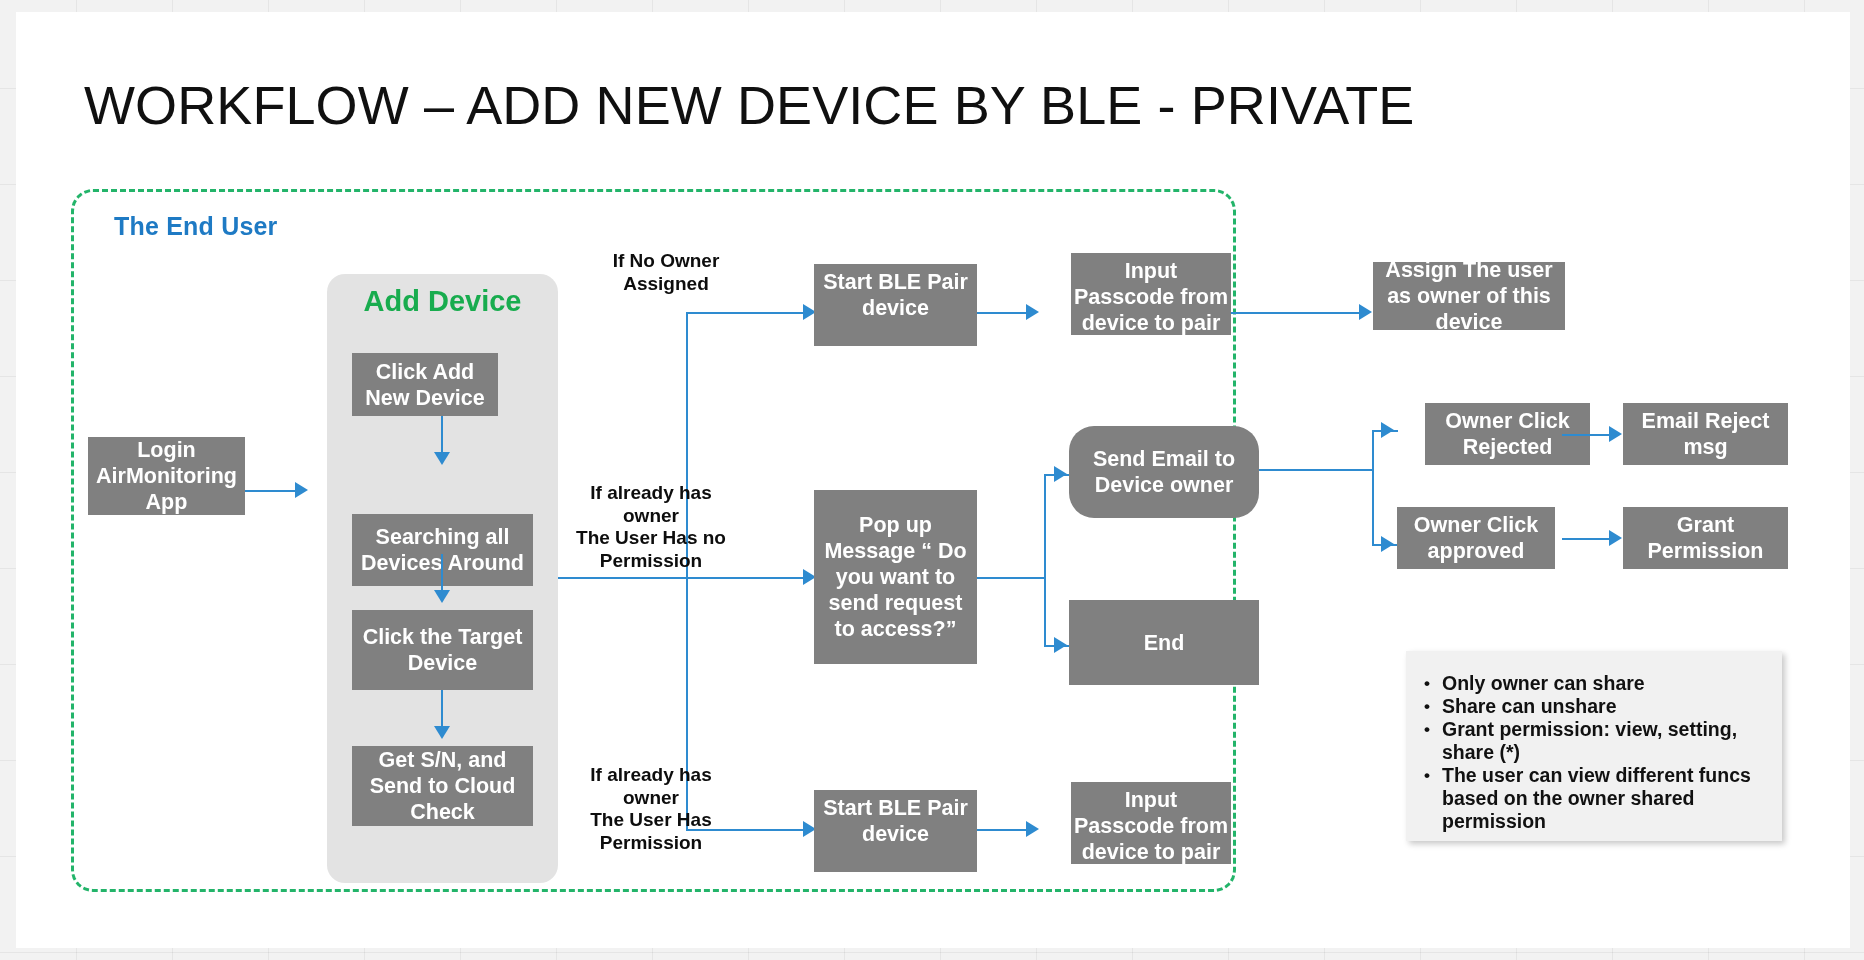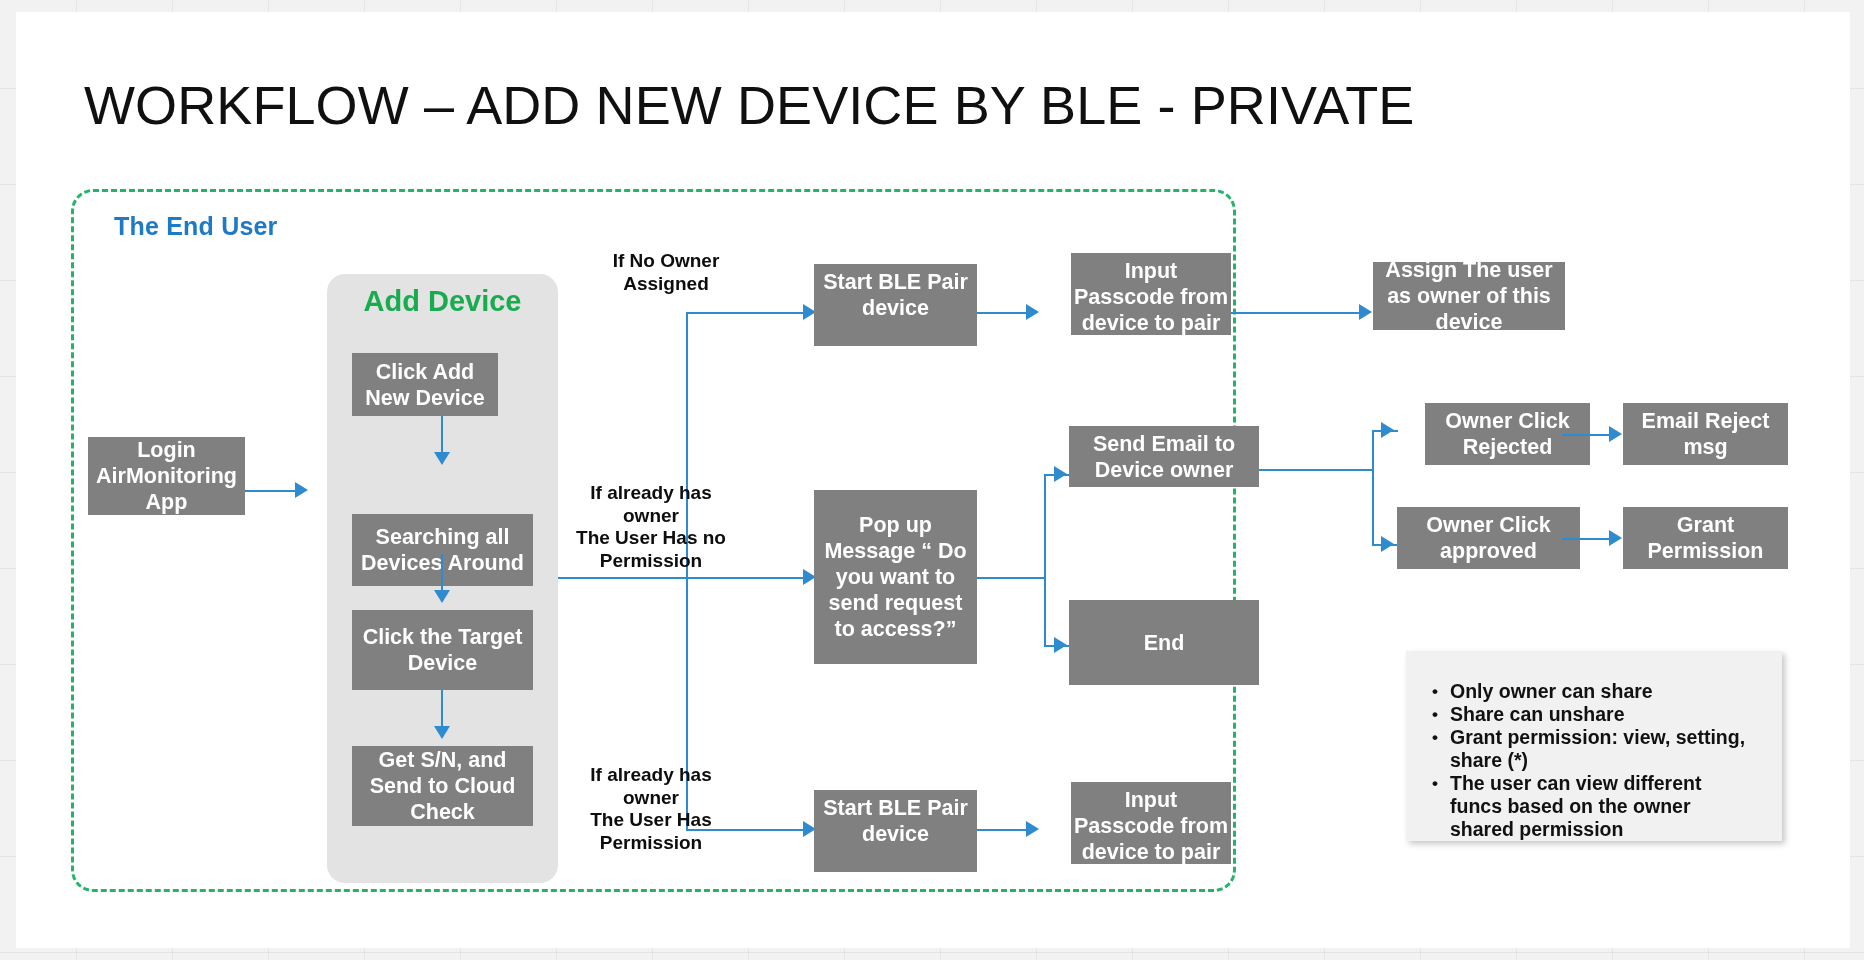--- a/index.html
+++ b/index.html
@@ -147,21 +147,21 @@
   #notes {
     position: absolute;
     left: 1390px; top: 639px;
     width: 376px; height: 190px;
     background: #f1f1f1;
     box-shadow: 3px 3px 6px rgba(0,0,0,0.22);
     box-sizing: border-box;
     padding: 17px 16px 0 12px;
   }
   #notes ul {
-    margin: 12px;
+    margin: 4px;
     padding: 0 0 0 20px;
     list-style: none;
   }
   #notes li {
     position: relative;
     font-size: 19.5px;
     line-height: 23px;
     font-weight: bold;
     color: #111111;
     margin-bottom: 0px;
@@ -243,41 +243,41 @@
 
   <div class="hline" style="left:961px; top:565px; width:69px;"></div>
   <div class="vline" style="left:1028px; top:462px; height:173px;"></div>
 
   <div class="hline" style="left:1028px; top:462px; width:28px;"></div>
   <div class="arrowR" style="left:1038px; top:454px;"></div>
 
   <div class="hline" style="left:1028px; top:633px; width:28px;"></div>
   <div class="arrowR" style="left:1038px; top:625px;"></div>
 
-  <div class="box" style="left:1053px; top:414px; width:190px; height:61px;">Send Email to Device owner</div>
+  <div class="box" style="left:1053px; top:414px; width:190px; height:92px;border-radius:25px;">Send Email to Device owner</div>
 
   <div class="box" style="left:1053px; top:588px; width:190px; height:85px;">End</div>
 
   <div class="hline" style="left:1243px; top:457px; width:115px;"></div>
   <div class="vline" style="left:1356px; top:418px; height:115px;"></div>
 
   <div class="hline" style="left:1356px; top:418px; width:26px;"></div>
   <div class="arrowR" style="left:1365px; top:410px;"></div>
 
   <div class="hline" style="left:1356px; top:532px; width:26px;"></div>
   <div class="arrowR" style="left:1365px; top:524px;"></div>
 
   <div class="box" style="left:1381px; top:391px; width:165px; height:62px;margin-left:28px;">Owner Click Rejected</div>
 
   <div class="hline" style="left:1546px; top:422px; width:50px;"></div>
   <div class="arrowR" style="left:1593px; top:414px;"></div>
 
   <div class="box" style="left:1607px; top:391px; width:165px; height:62px;">Email Reject msg</div>
 
-  <div class="box" style="left:1381px; top:495px; width:183px; height:62px;">Owner Click approved</div>
+  <div class="box" style="left:1381px; top:495px; width:158px; height:62px;">Owner Click approved</div>
 
   <div class="hline" style="left:1546px; top:526px; width:50px;"></div>
   <div class="arrowR" style="left:1593px; top:518px;"></div>
 
   <div class="box" style="left:1607px; top:495px; width:165px; height:62px;">Grant Permission</div>
 
   <div class="cond" style="left:535px; top:752px; width:200px;">If already has
 owner
 The User Has
 Permission</div>

